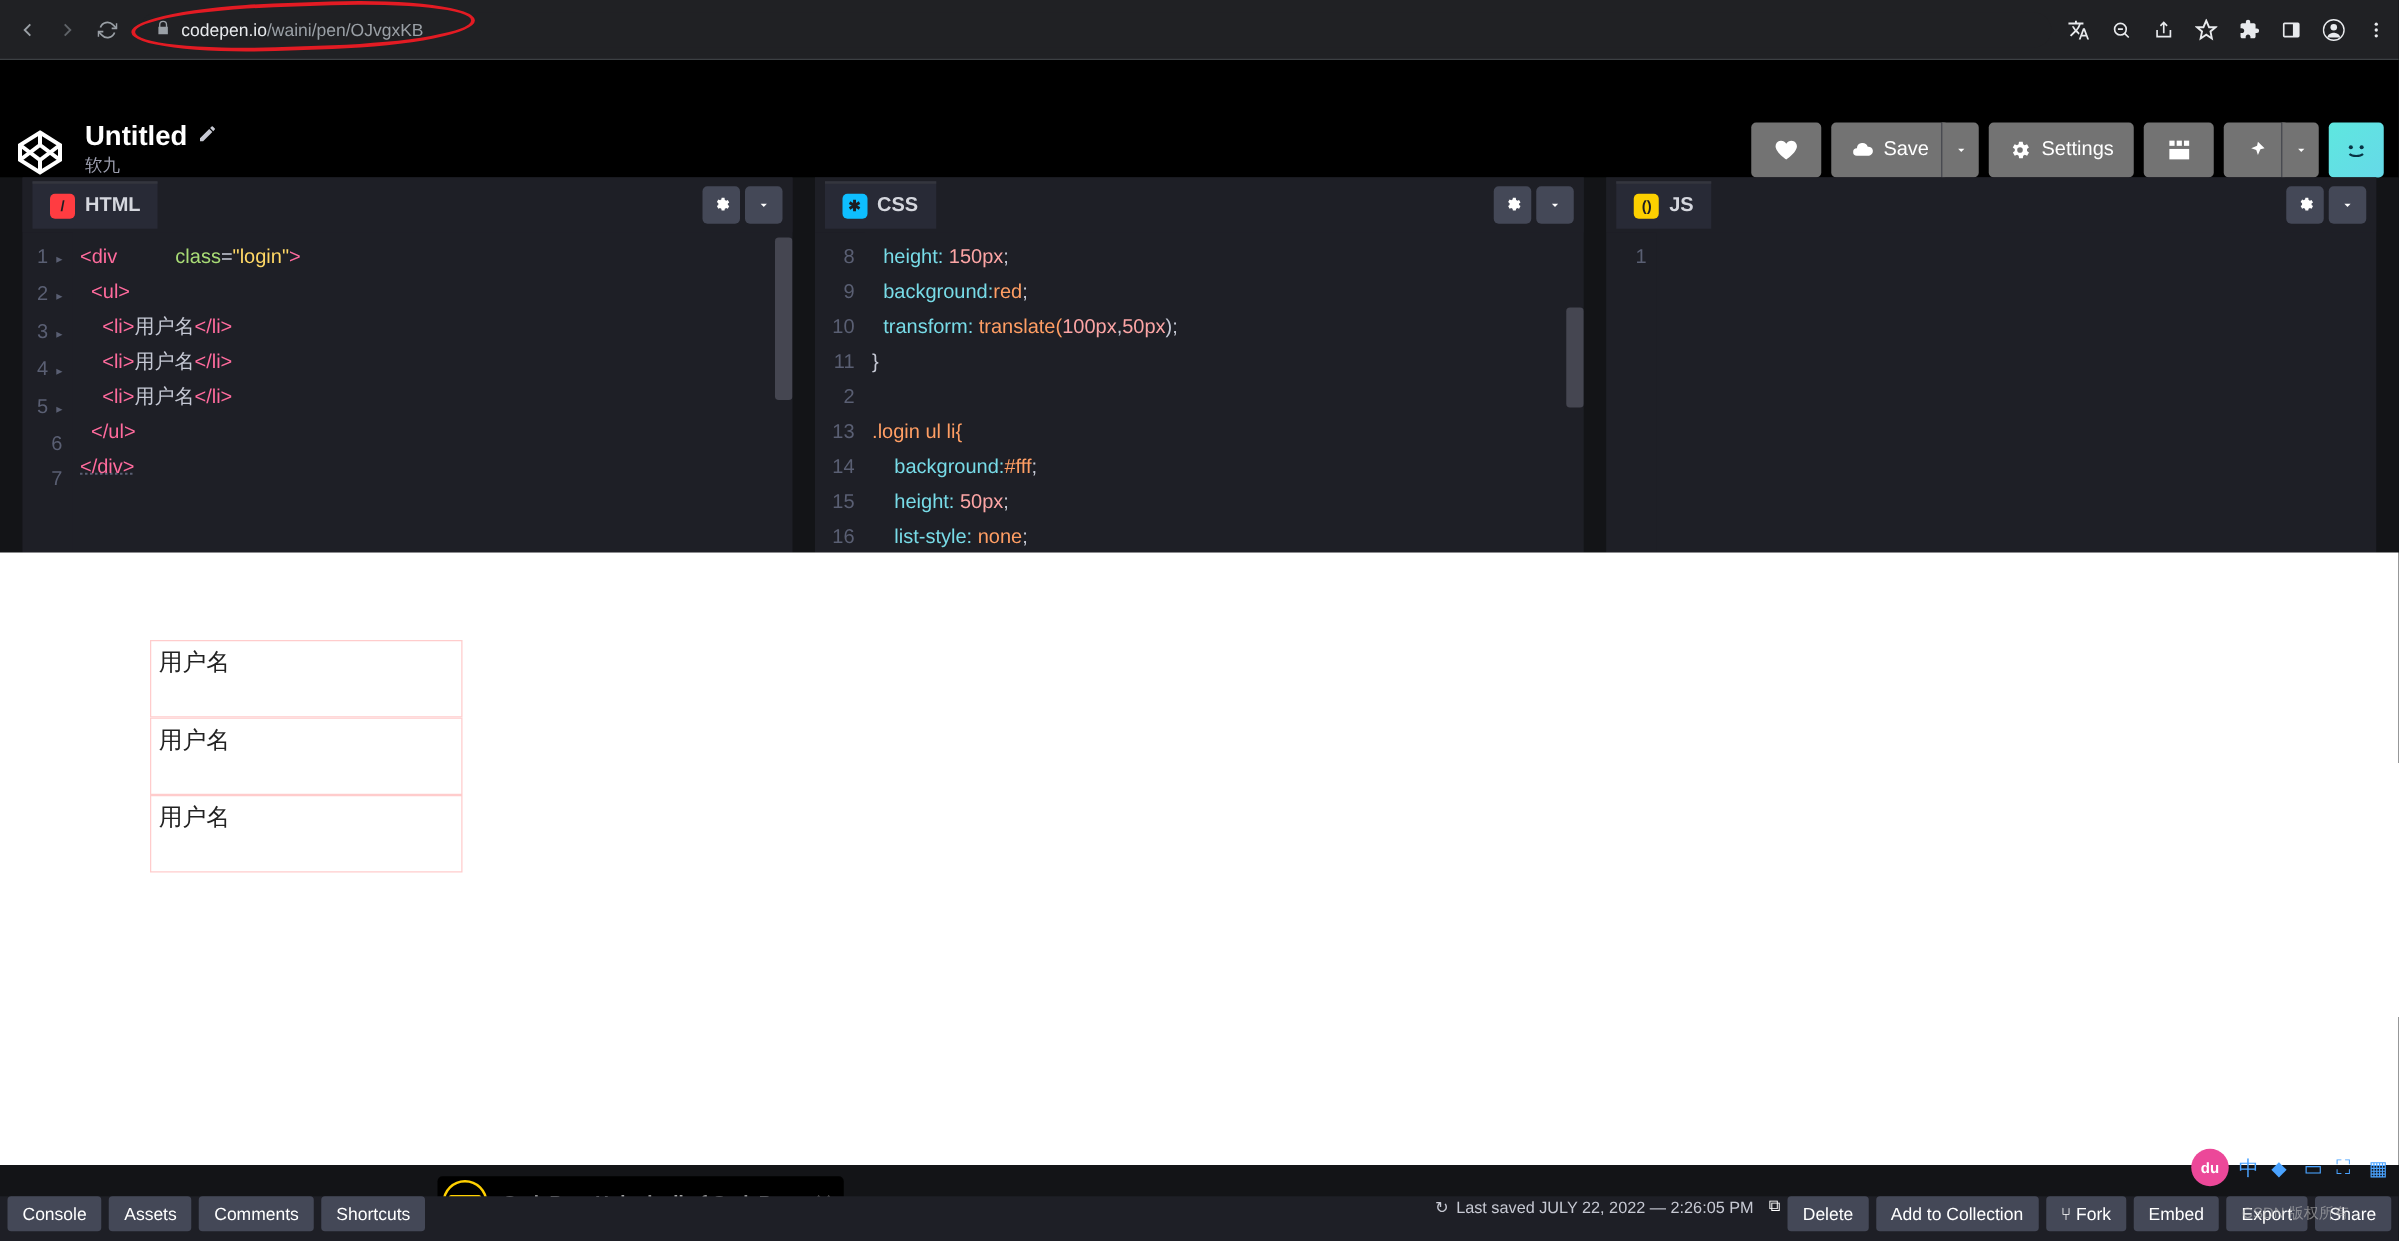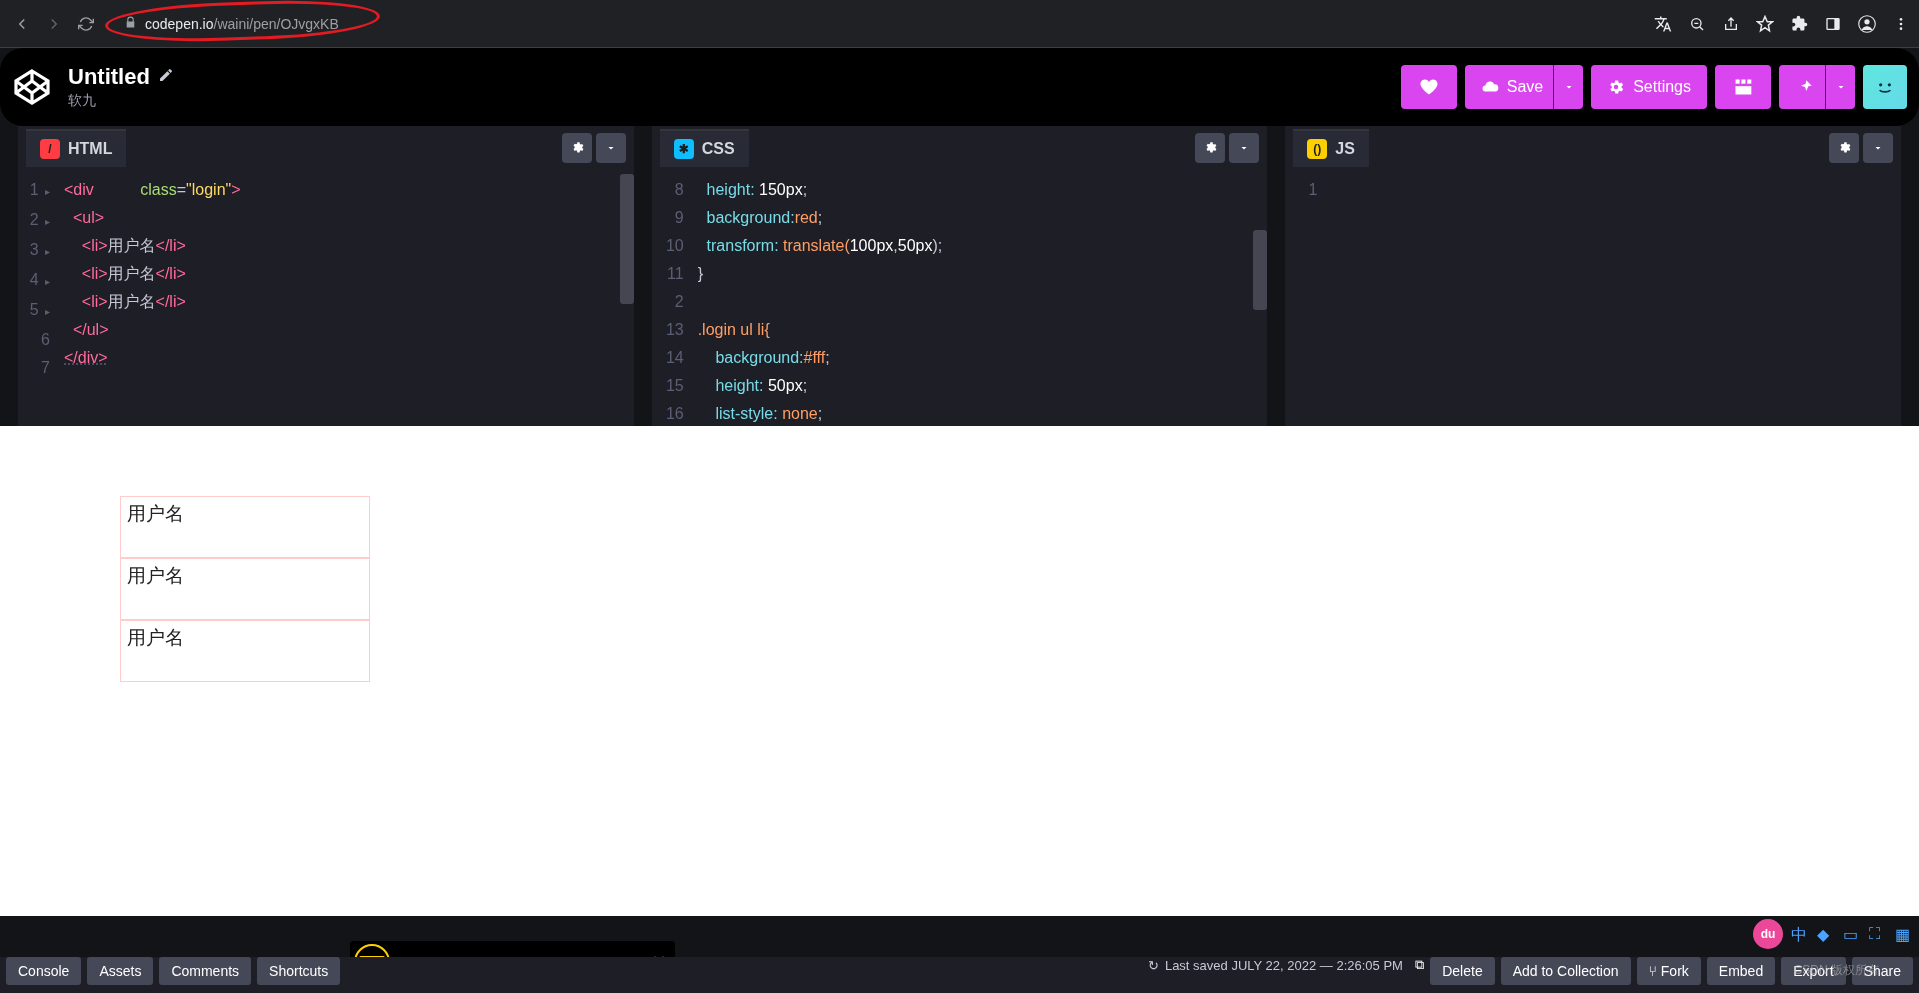--- a/index.html
+++ b/index.html
@@ -13,28 +13,28 @@
 .url-host { color:#e8eaed; }
 .url-path { color:#9aa0a6; }
 .lock-ico { color:#9aa0a6; }
 .ext-icons { display:flex; gap:14px; align-items:center; color:#e8eaed; }
 .ext-ico { width:20px; height:20px; display:flex; align-items:center; justify-content:center; cursor:pointer; }
 
 
 .annotation { position:absolute; left:105px; top:2px; width:275px; height:38px; border:3px solid #e31b23; border-radius:50%/60%; transform:rotate(-2deg); pointer-events:none; z-index:50; }
 
 
-.cp-header { height:78px; background:#000; display:flex; align-items:center; padding:0 12px; gap:8px;border-radius:23px; }
+.cp-header { height:94px; background:#000; display:flex; align-items:flex-end; padding:0 12px; gap:8px; }
 .cp-logo { width:40px; height:40px; }
 .cp-title-block { flex:1; margin-left:8px; }
 .cp-title-row { display:flex; align-items:center; gap:8px; }
 .cp-title { font-size:22px; font-weight:700; color:#fff; }
 .cp-edit { color:#c7c9d3; cursor:pointer; }
 .cp-author { font-size:14px; color:#9b9dad; margin-top:2px; }
-.hdr-btn { height:44px; background:#d946ef; border:none; color:#fff; border-radius:4px; padding:0 16px; display:flex; align-items:center; gap:8px; font-size:16px; cursor:pointer; }
+.hdr-btn { height:44px; background:#737373; border:none; color:#fff; border-radius:4px; padding:0 16px; display:flex; align-items:center; gap:8px; font-size:16px; cursor:pointer; }
 .hdr-btn.icon-only { padding:0 18px; }
 .hdr-split { width:30px; padding:0; justify-content:center; margin-left:-6px; border-left:1px solid #2c2f3a; border-radius:0 4px 4px 0; }
 .hdr-group { display:flex; }
 .avatar { width:44px; height:44px; background:linear-gradient(135deg,#5ee7df,#66d9e8); border-radius:4px; display:flex; align-items:center; justify-content:center; font-size:20px; cursor:pointer; }
 
 
 .editors { display:flex; height:300px; background:#131417; gap:18px; padding:0 18px; }
 .pane { flex:1; background:#1e1f26; display:flex; flex-direction:column; min-width:0; position:relative; }
 .pane-head { height:44px; background:#1e1f26; display:flex; align-items:center; padding:0 8px; }
 .pane-tab { background:#282a36; padding:8px 14px; display:flex; align-items:center; gap:8px; font-weight:700; font-size:16px; color:#d5d7de; border-top:2px solid #34363e; }
@@ -46,21 +46,21 @@
 .pane-head-btn { width:30px; height:30px; background:#444857; border-radius:4px; display:flex; align-items:center; justify-content:center; margin-left:4px; cursor:pointer; color:#fff; font-size:12px;}
 .code-area { flex:1; display:flex; font-family:Consolas,"Courier New",monospace; font-size:16px; overflow:hidden; position:relative;}
 .gutter { width:40px; text-align:right; padding:6px 8px 0 0; color:#5a5f73; background:#1e1f26; line-height:28px; user-select:none;}
 .gutter .fold { color:#5a5f73; font-size:10px; margin-left:2px;}
 .code { flex:1; padding:6px 0 0 6px; line-height:28px; white-space:pre; color:#c5c8d4; }
 .tok-tag { color:#ff6b9d; }
 .tok-attr { color:#a9dc76;margin-left:42px; }
 .tok-str { color:#ffd866; }
 .tok-prop { color:#78dce8; }
 .tok-val { color:#ff9e64; }
-.tok-num { color:#ffffff; }
+.tok-num { color:#fca5a5; }
 .tok-punc{ color:#c5c8d4;}
 .scrollbar-v { position:absolute; right:0; top:4px; width:14px; height:130px; background:#454651; border-radius:3px;}
 .scrollbar-css { top:60px; height:80px;}
 
 
 .preview { height:490px; background:#fff; color:#000; position:relative; overflow:hidden;}
 .login-box { position:absolute; left:120px; top:70px; width:250px; }
 .login-box li { list-style:none; height:62px; background:#fff; border:1px solid #ffcccc; font-size:19px; padding:4px 6px; color:#222;}
 
 

